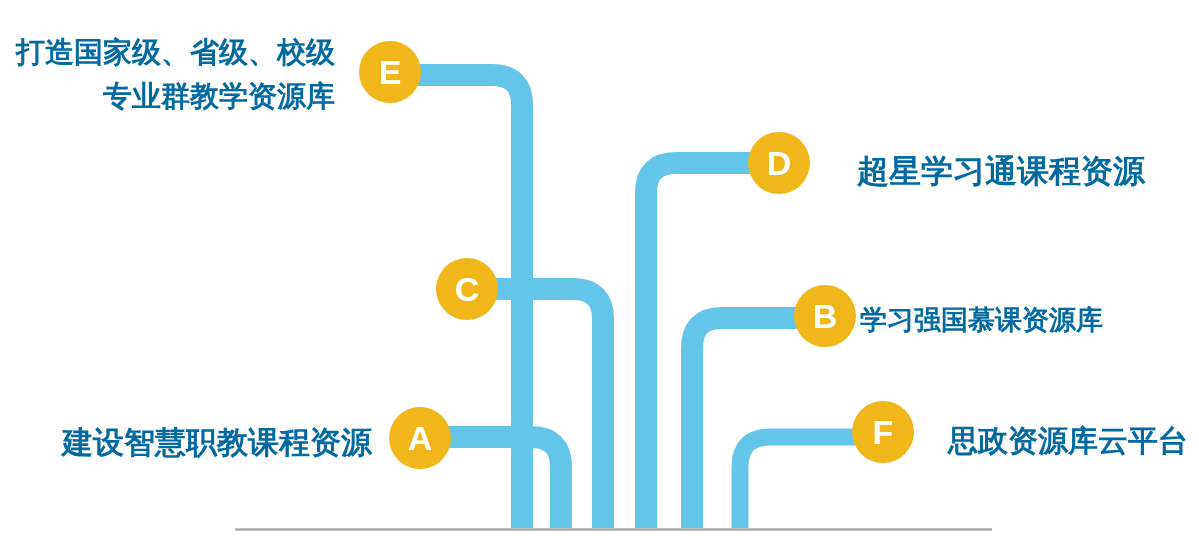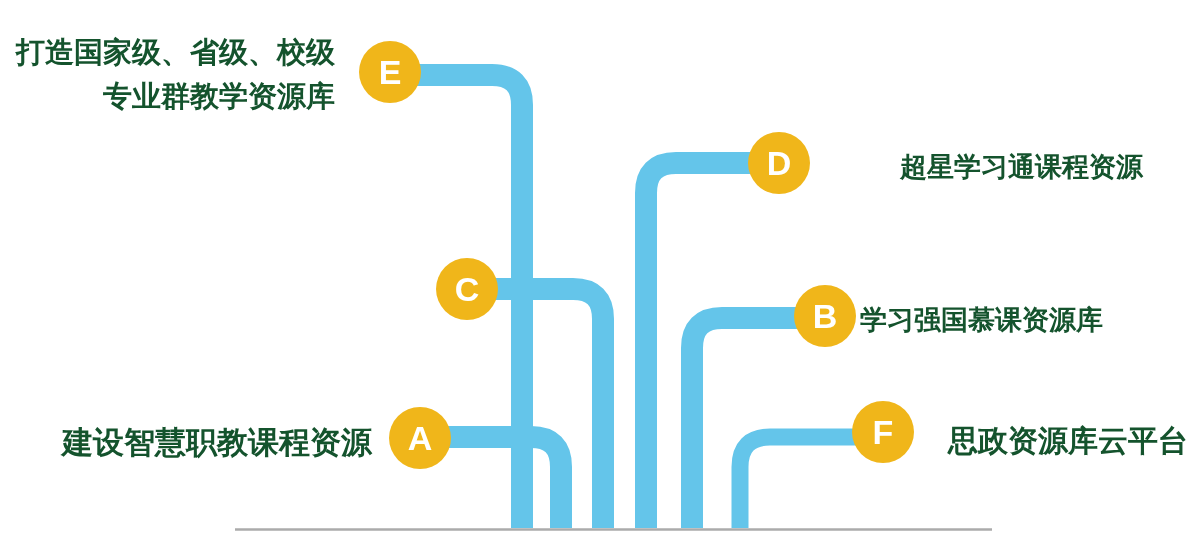--- a/index.html
+++ b/index.html
@@ -30,30 +30,30 @@
     font-weight: bold;
     font-size: 34px;
     display: flex;
     align-items: center;
     justify-content: center;
     line-height: 1;
     z-index: 3;
   }
   .branch-label {
     position: absolute;
-    color: #14532d;
+    color: #0369a1;
     font-weight: bold;
     white-space: pre-line;
     z-index: 2;
     line-height: 1.45;
   }
   .label-e { left: 0px;  top: 30px;  width: 335px; text-align: right; font-size: 29px; line-height: 44px; }
   .label-c { left: 138px; top: 274px; font-size: 31px; white-space: nowrap; }
   .label-a { left: 62px;  top: 421px; font-size: 31px; white-space: nowrap; }
-  .label-d { left: 900px; top: 148px; font-size: 27px; white-space: nowrap; }
+  .label-d { left: 857px; top: 148px; font-size: 32px; white-space: nowrap; }
   .label-b { left: 860px; top: 301px; font-size: 27px; white-space: nowrap; }
   .label-f { left: 948px; top: 419px; font-size: 30px; white-space: nowrap; }
   .circle-e { left: 359px; top: 41px; }
   .circle-d { left: 748px; top: 132px; }
   .circle-c { left: 436px; top: 258px; }
   .circle-b { left: 794px; top: 285px; }
   .circle-a { left: 389px; top: 407px; }
   .circle-f { left: 852px; top: 401px; }
 </style>
 </head>

